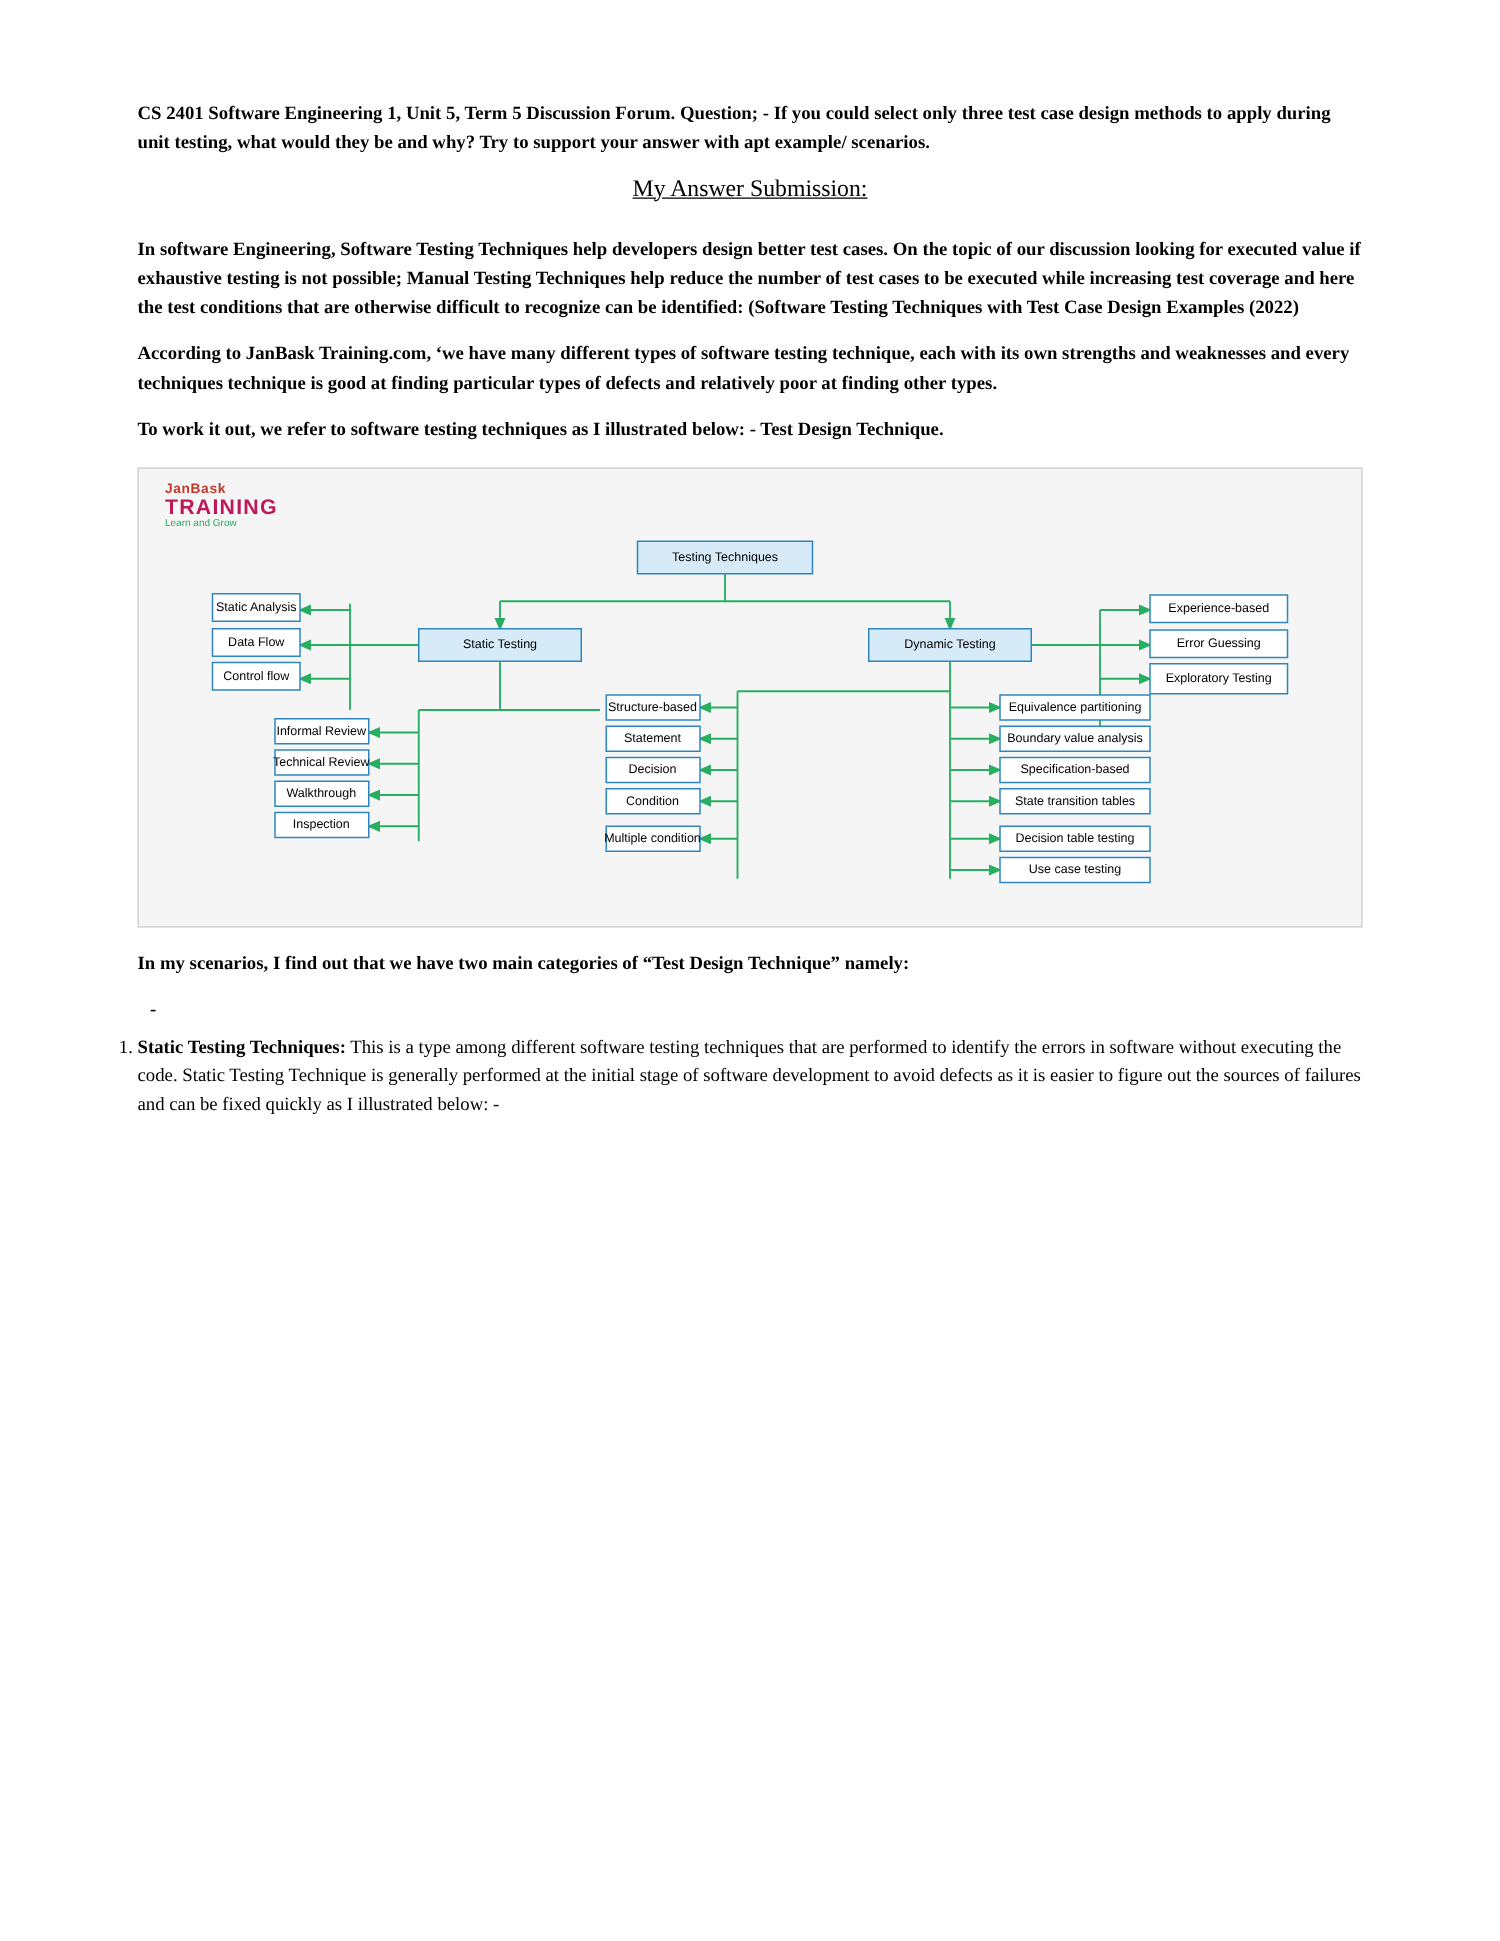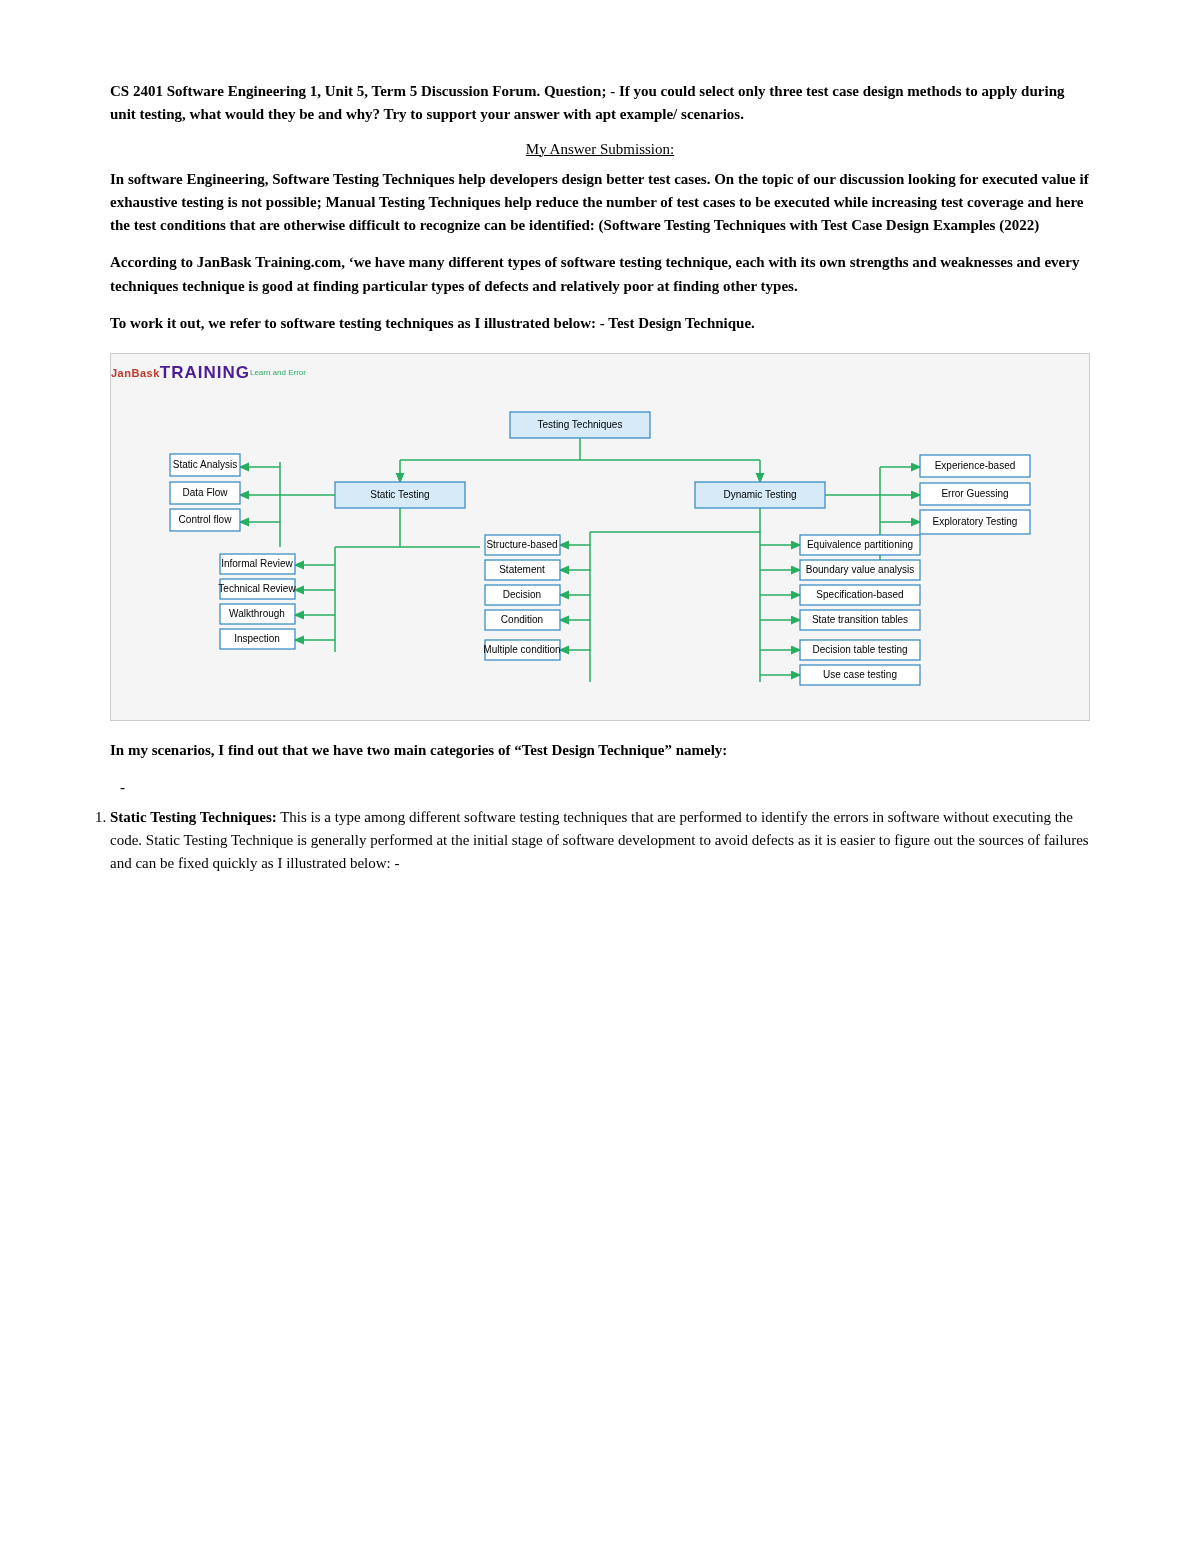--- a/index.html
+++ b/index.html
@@ -13,50 +13,50 @@
       padding: 80px 110px 80px 110px;
     }
     .main-text {
       line-height: 1.55;
       margin-bottom: 14px;
       font-weight: bold;
     }
     .answer-title {
       text-align: center;
       text-decoration: underline;
-      margin-bottom: 10px;
-      font-size: 15px;
+      margin-bottom: 26px;
+      font-size: 19px;
     }
     .diagram-container {
       border: 1px solid #ccc;
       background: #f5f5f5;
       margin: 18px 0 18px 0;
       padding: 18px 10px 18px 10px;
       position: relative;
       width: 100%;
       min-height: 340px;
     }
     
     .janbask-logo {
       position: absolute;
       top: 10px;
-      left: 0;
+      left: 21px;
       display: flex;
-      flex-direction: row;
-      align-items: center;
+      flex-direction: column;
+      align-items: flex-start;
     }
     .logo-janbask {
       color: #c0392b;
       font-size: 11px;
       font-family: Arial, sans-serif;
       font-weight: bold;
       letter-spacing: 0.5px;
     }
     .logo-training {
-      color: #4c1d95;
+      color: #be185d;
       font-size: 17px;
       font-family: Arial, sans-serif;
       font-weight: bold;
       letter-spacing: 1px;
       line-height: 1;
     }
     .logo-tagline {
       color: #27ae60;
       font-size: 8px;
       font-family: Arial, sans-serif;
@@ -120,21 +120,21 @@
 
 <p class="main-text">According to JanBask Training.com, ‘we have many different types of software testing technique, each with its own strengths and weaknesses and every techniques technique is good at finding particular types of defects and relatively poor at finding other types.</p>
 
 <p class="main-text">To work it out, we refer to software testing techniques as I illustrated below: - Test Design Technique.</p>
 
 <div class="diagram-container">
 
   <div class="janbask-logo">
     <span class="logo-janbask">JanBask</span>
     <span class="logo-training">TRAINING</span>
-    <span class="logo-tagline">Learn and Error</span>
+    <span class="logo-tagline">Learn and Grow</span>
   </div>
 
   <svg class="diagram-svg" width="920" height="300" viewBox="0 0 920 300">
     <defs>
       <marker id="arrowGreen" markerWidth="7" markerHeight="7" refX="6" refY="3" orient="auto">
         <polygon points="0 0, 7 3, 0 6" class="d-arrow"></polygon>
       </marker>
     </defs>
 
     <rect x="370" y="10" width="140" height="26" class="d-box-teal"></rect>

